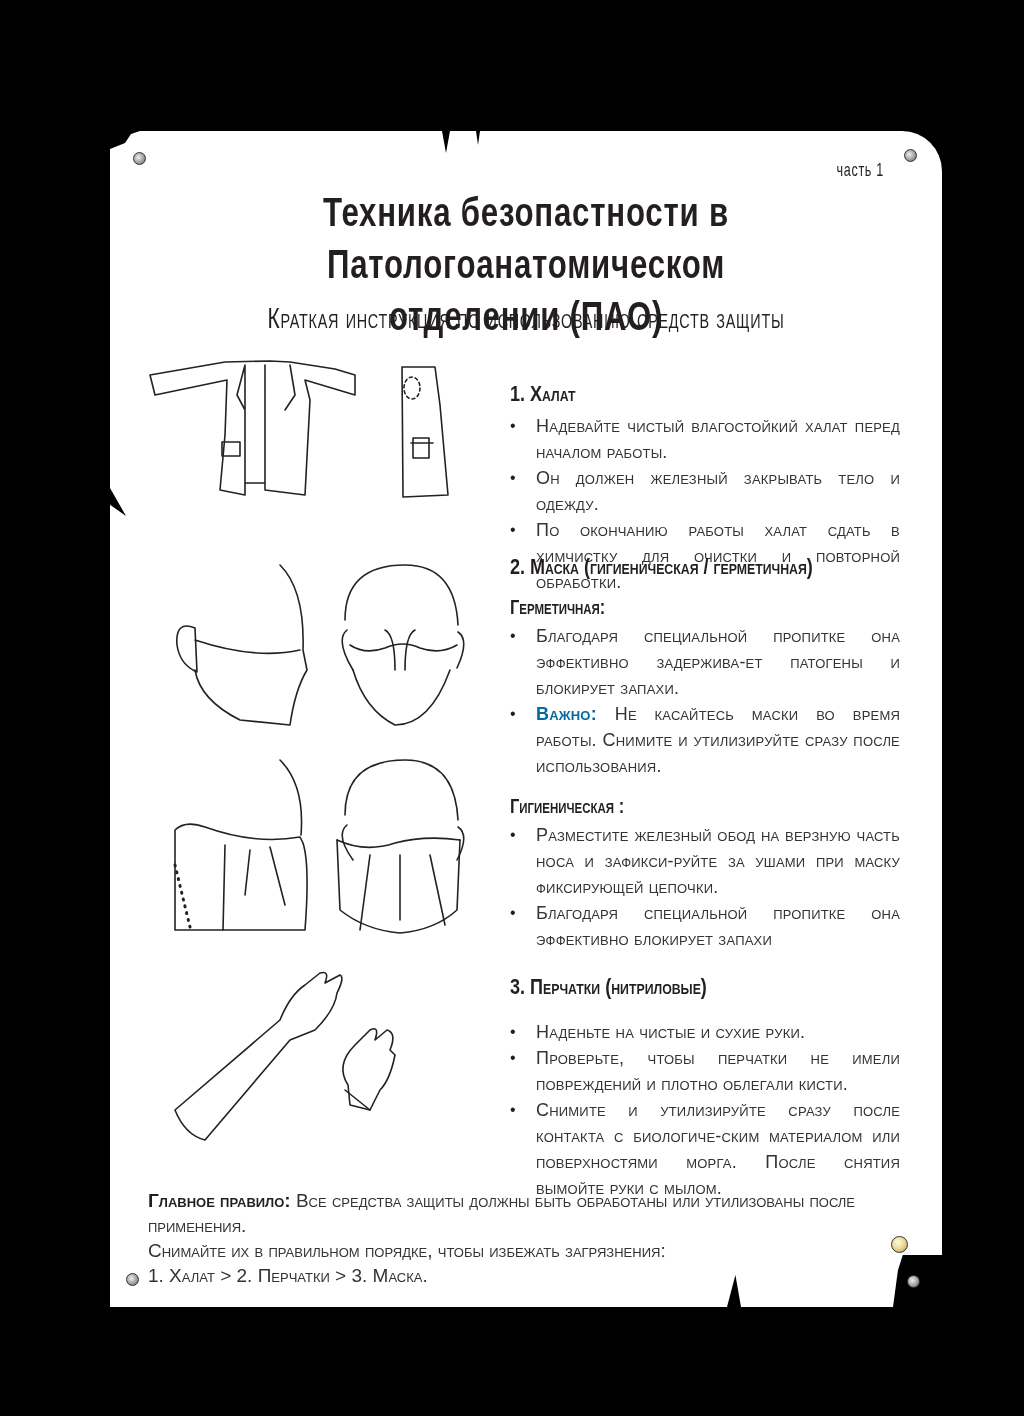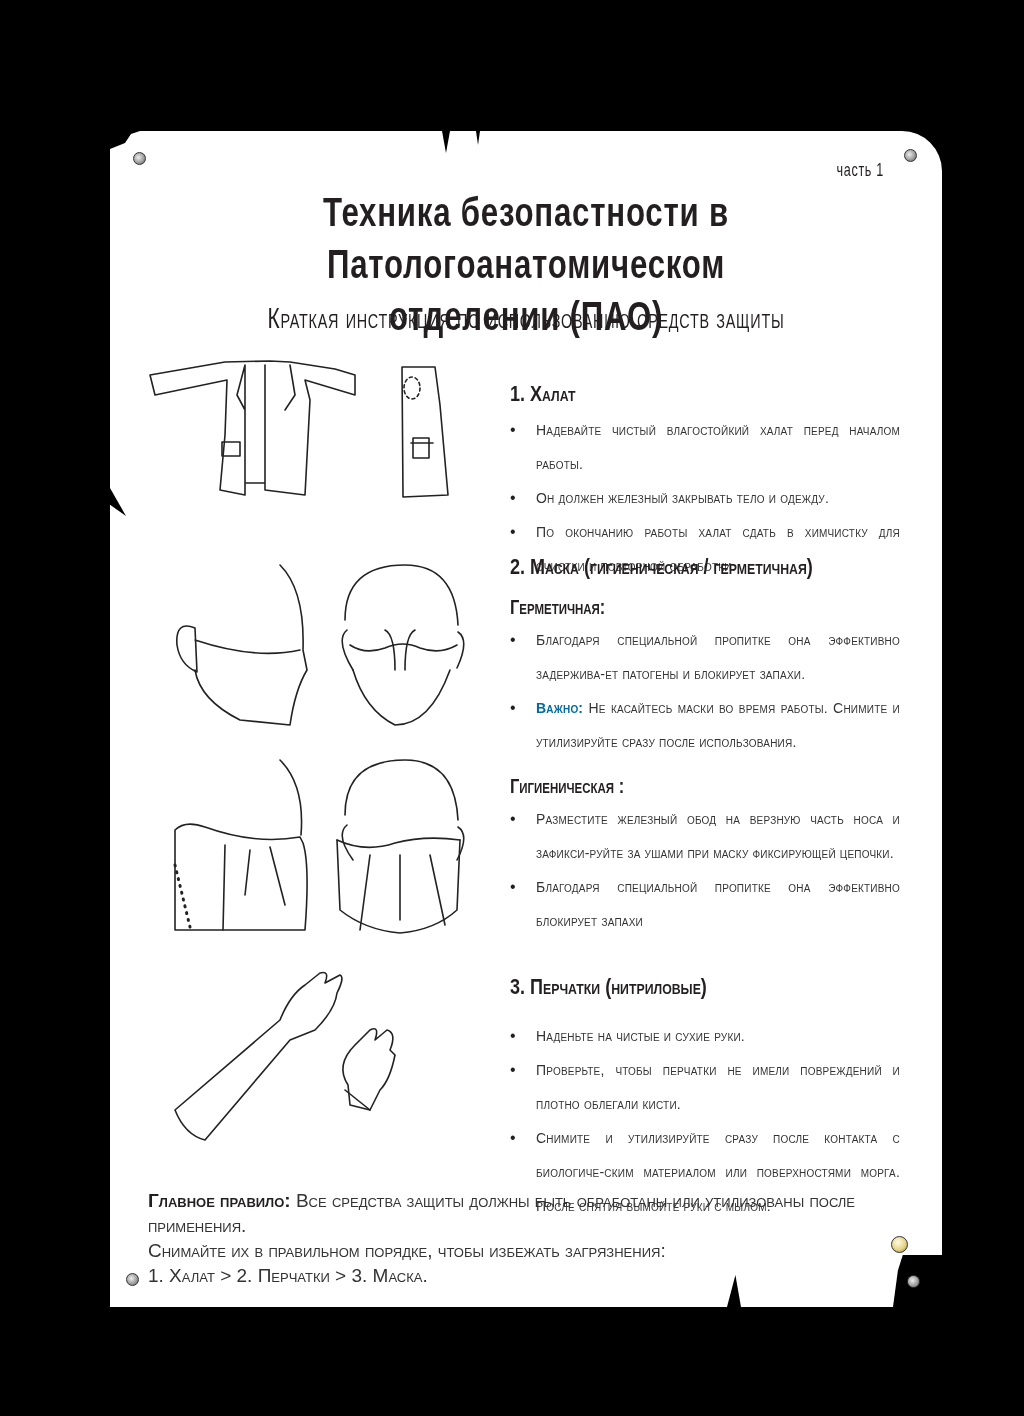--- a/index.html
+++ b/index.html
@@ -16,21 +16,21 @@
     .rivet.gold { width:15px; height:15px; background:radial-gradient(circle at 40% 35%, #fffbe0, #e6d48a 55%, #9a8640); }
     .part { position:absolute; right:140px; top:160px; font-size:18px; letter-spacing:1px; transform:scaleX(.7); transform-origin:right; }
     .title { position:absolute; left:110px; width:832px; top:186px; text-align:center; font-weight:bold;
              font-size:40px; line-height:52px; letter-spacing:1px; transform:scaleX(.78); transform-origin:center; }
     .subtitle { position:absolute; left:110px; width:832px; top:302px; text-align:center; font-size:29px;
                 letter-spacing:1px; transform:scaleX(.72); font-variant:small-caps; }
     .section { position:absolute; left:510px; width:390px; }
     .h2 { font-weight:bold; font-size:22px; font-variant:small-caps; transform:scaleX(.82); transform-origin:left; white-space:nowrap; }
     .h3 { font-weight:bold; font-size:20px; font-variant:small-caps; transform:scaleX(.82); transform-origin:left; margin-top:14px; }
     ul { list-style:none; margin:4px 0 0 0; padding:0; }
-    li { position:relative; padding-left:26px; font-size:14px; line-height:34px; font-variant:small-caps;
+    li { position:relative; padding-left:26px; font-size:18px; line-height:26px; font-variant:small-caps;
          letter-spacing:.2px; text-align:justify; color:#333; }
     li::before { content:"•"; position:absolute; left:0; top:0; font-size:16px; color:#231f20; }
     li b { color:#0369a1; }
     .footer { position:absolute; left:148px; top:1188px; width:720px; font-size:19px; line-height:25px;
               font-variant:small-caps; color:#333; }
     .footer b { color:#231f20; }
     svg.illus { position:absolute; fill:none; stroke:#222; stroke-width:1.6; stroke-linecap:round; stroke-linejoin:round; }
   </style>
 </head>
 <body>

